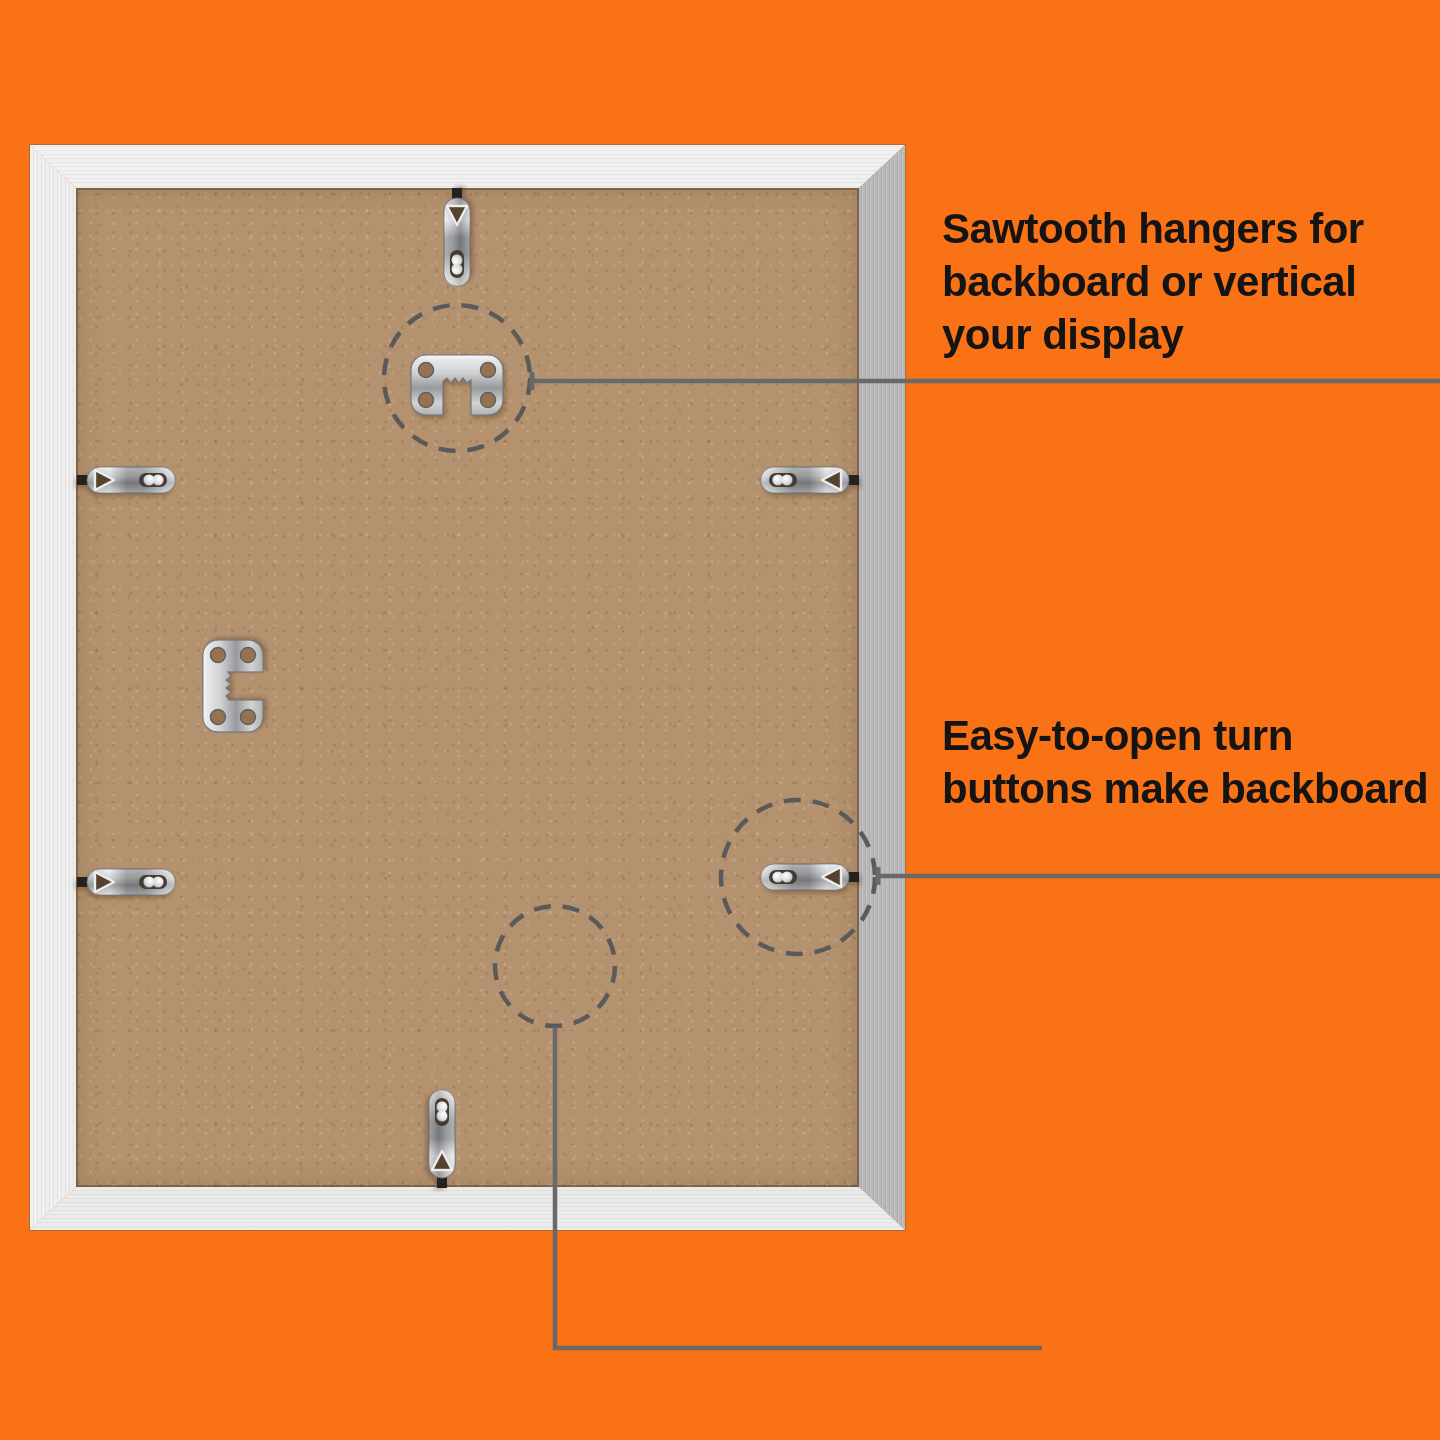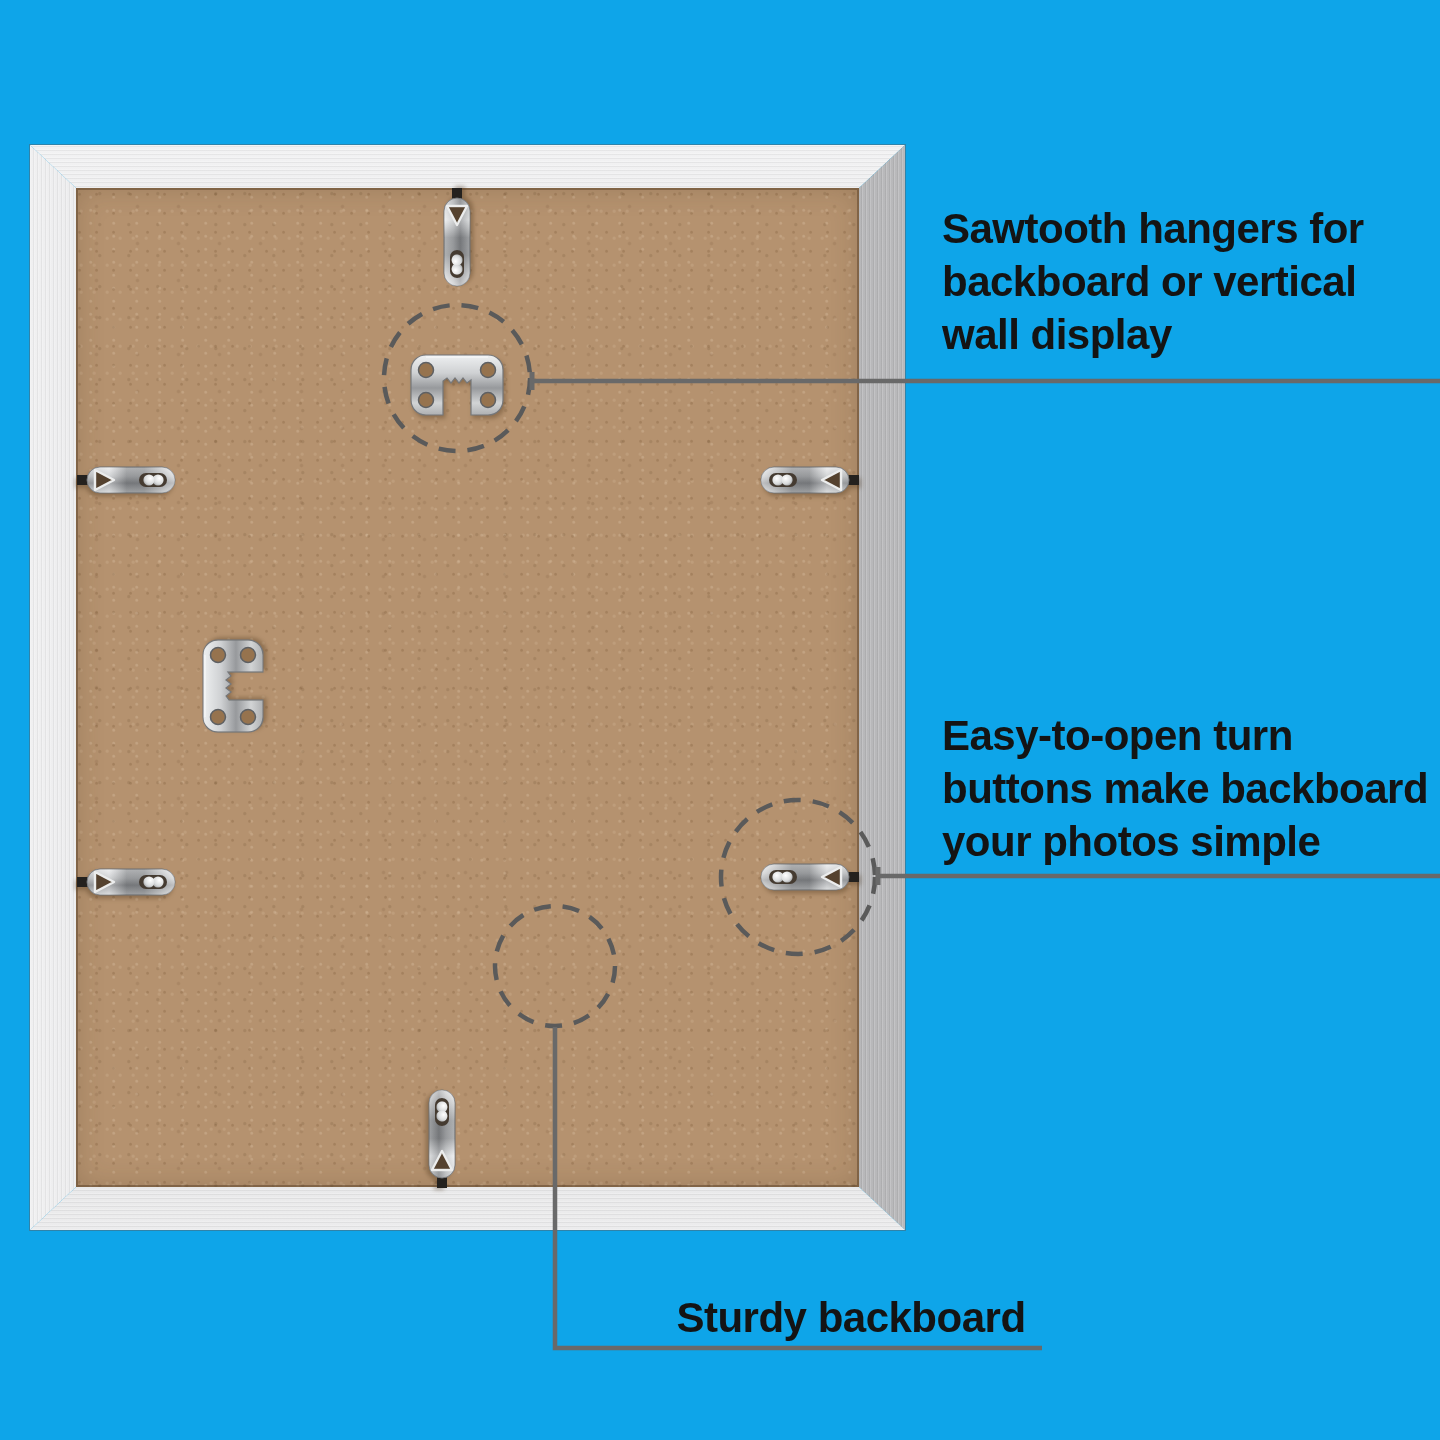--- a/index.html
+++ b/index.html
@@ -1,17 +1,17 @@
 <!DOCTYPE html>
 <html><head>
 <meta charset="utf-8">
 <style>
   html,body{margin:0;padding:0;background:#ffffff;}
   .canvas{
-    position:relative;width:1440px;height:1440px;background:#0ea5e9;
+    position:relative;width:1440px;height:1440px;background:#f97316;
     overflow:hidden;font-family:"Liberation Sans",sans-serif;
   }
   
   .frame{position:absolute;left:30px;top:145px;width:875px;height:1085px;}
   .band{position:absolute;left:0;top:0;width:875px;height:1085px;}
   .band-top{
     clip-path:polygon(0 0,875px 0,829px 43px,46px 43px);
     background:
       repeating-linear-gradient(0deg,rgba(255,255,255,.20) 0 1px,rgba(255,255,255,0) 1px 3px,rgba(0,0,0,.05) 3px 4px),
       linear-gradient(180deg,#f2f2f3 0%,#d8d8da 35%,#bdbdbf 80%,#b3b3b5 100%);
@@ -195,24 +195,20 @@
     <path d="M532,372 V390" stroke="#696969" stroke-width="5"></path>
     <path d="M532,381 H1440" stroke="#696969" stroke-width="4.5"></path>
     <path d="M878,867 V885" stroke="#696969" stroke-width="5"></path>
     <path d="M878,876 H1440" stroke="#696969" stroke-width="4.5"></path>
     <path d="M555,1027 V1348 H1042" fill="none" stroke="#696969" stroke-width="4.5"></path>
   </svg>
 
   <div class="note note-1">
     <div>Sawtooth hangers for</div>
     <div>backboard or vertical</div>
-    <div>wall display</div>
+    <div>your display</div>
   </div>
   <div class="note note-2">
     <div>Easy-to-open turn</div>
     <div>buttons make backboard</div>
-    <div>your photos simple</div>
   </div>
-  <div class="note note-3">
-    <div>Sturdy backboard</div>
-  </div>
 
 </div>
 
 </body></html>

